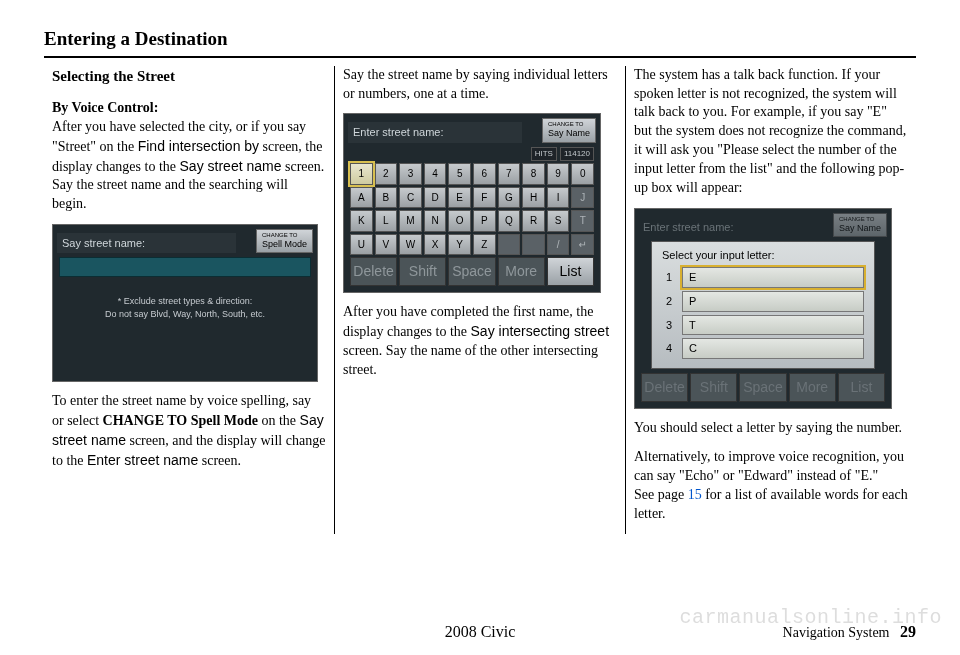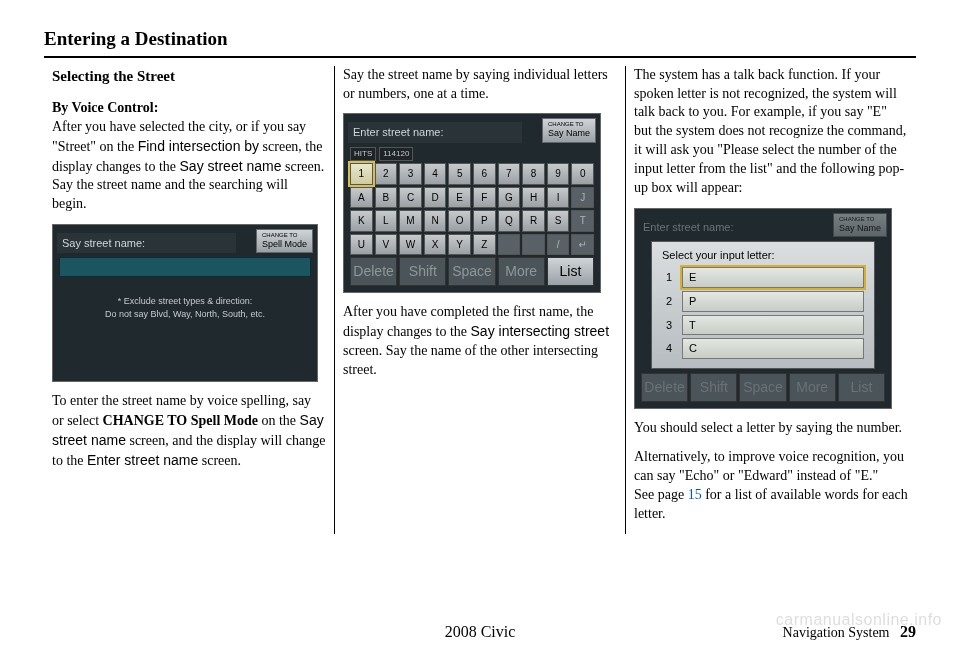--- a/index.html
+++ b/index.html
@@ -191,22 +191,22 @@
   .footer .right {
     position: absolute;
     right: 44px;
   }
   .footer .pagenum { font-weight: bold; font-size: 16px; }
 
   .watermark {
     position: absolute;
     bottom: 24px;
     right: 18px;
-    font-family: Liberation Sans, sans-serif;
-    font-size: 16px;
+    font-family: Liberation Mono, monospace;
+    font-size: 20px;
     color: rgba(120,120,120,0.25);
     letter-spacing: 0.5px;
     pointer-events: none;
   }
 </style>
 </head>
 <body>
 
 <div class="page">
 
@@ -247,21 +247,21 @@
       <p>Say the street name by saying individual letters or numbers, one at a time.</p>
 
       <div class="fig fig2">
         <div class="fig-top">
           <div class="fig-title">Enter street name:</div>
           <div class="fig-btn">
             <small>CHANGE TO</small>
             <span>Say Name</span>
           </div>
         </div>
-        <div style="display:flex;gap:3px;margin:2px 2px;">
+        <div style="display:flex;justify-content:flex-end;gap:3px;margin:2px 2px;">
           <span class="hits">HITS</span>
           <span class="hits">114120</span>
         </div>
         <div class="kb">
           <div class="key sel">1</div>
           <div class="key">2</div>
           <div class="key">3</div>
           <div class="key">4</div>
           <div class="key">5</div>
           <div class="key">6</div>

